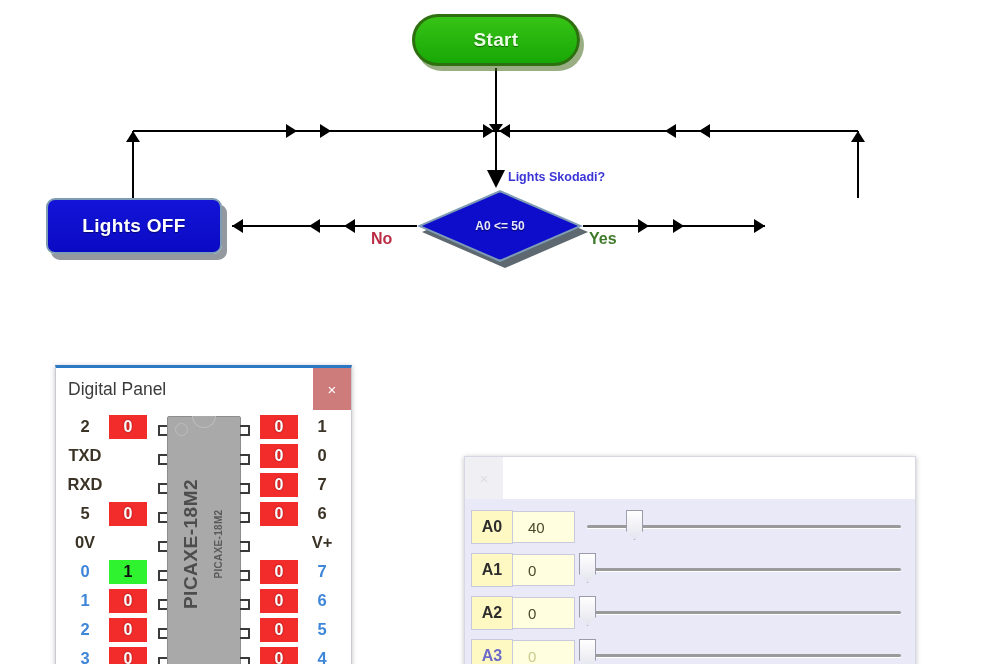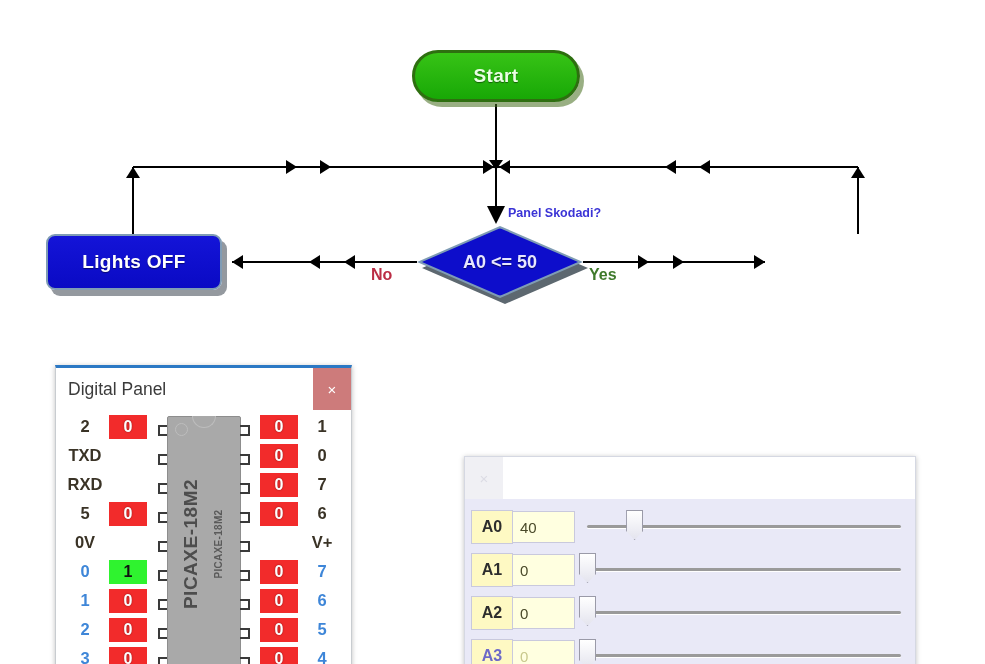--- a/index.html
+++ b/index.html
@@ -14,21 +14,20 @@
     font-family: "Liberation Sans", sans-serif;
     overflow: hidden;
   }
 
   
   #flowchart {
     position: absolute;
     left: 0; top: 0;
     width: 985px;
     height: 300px;
-    margin-top: 36px;
   }
   #flow-svg { position: absolute; left: 0; top: 0; }
 
   .node {
     position: absolute;
     display: flex;
     align-items: center;
     justify-content: center;
     box-sizing: border-box;
     color: #ffffff;
@@ -74,21 +73,21 @@
     left: 0; top: 0; width: 100%; height: 100%;
     clip-path: polygon(50% 0%, 100% 50%, 50% 100%, 0% 50%);
   }
   #node-dec .dia-shadow { background: #5d6870; transform: translate(5px,6px); }
   #node-dec .dia-edge   { background: #7f9cb5; }
   #node-dec .dia-face   { background: #0d0dcb; transform: scale(.94); }
   #node-dec .lbl {
     position: absolute;
     left: 0; top: 0; width: 100%; height: 100%;
     display: flex; align-items: center; justify-content: center;
-    color: #e7e7ff; font-size: 18px; font-weight: 600;
+    color: #e7e7ff; font-size: 12px; font-weight: 600;
     text-shadow: 0 1px 1px rgba(0,0,0,.5);
   }
 
   .edge-label {
     position: absolute;
     font-size: 16px;
     font-weight: 600;
     user-select: none;
   }
   #lbl-no  { left: 371px; top: 230px; color: #bb2d45; }
@@ -258,21 +257,21 @@
     background: #fef9c3;
     border: 1px solid #c9c9dd;
     font-size: 16px; font-weight: 700;
     color: #2d2d2d;
     box-sizing: border-box;
   }
   .ap-key.dim { color: #6d6ac8; }
   .ap-val {
     width: 62px; height: 32px;
     display: flex; align-items: center;
-    padding-left: 7px;
+    padding-left: 15px;
     background: #ffffe0;
     border: 1px solid #c9c9dd;
     border-left: none;
     font-size: 15px;
     color: #4a4a2a;
     box-sizing: border-box;
   }
   .ap-val.dim { color: #c9c98d; }
 
   .slider {
@@ -367,21 +366,21 @@
   </div>
 
 
   <div id="node-dec">
     <div class="dia-shadow"></div>
     <div class="dia-edge"></div>
     <div class="dia-face"></div>
     <div class="lbl">A0 &lt;= 50</div>
   </div>
 
-  <div class="edge-label" id="lbl-cond">Panel Skodadi?</div>
+  <div class="edge-label" id="lbl-cond">Lights Skodadi?</div>
   <div class="edge-label" id="lbl-no">No</div>
   <div class="edge-label" id="lbl-yes">Yes</div>
 </div>
 
 <div class="win" id="digital-panel">
   <div class="win-title">
     <span class="t">Digital Panel</span>
     <button class="win-close">×</button>
   </div>
   <div class="dp-body">

